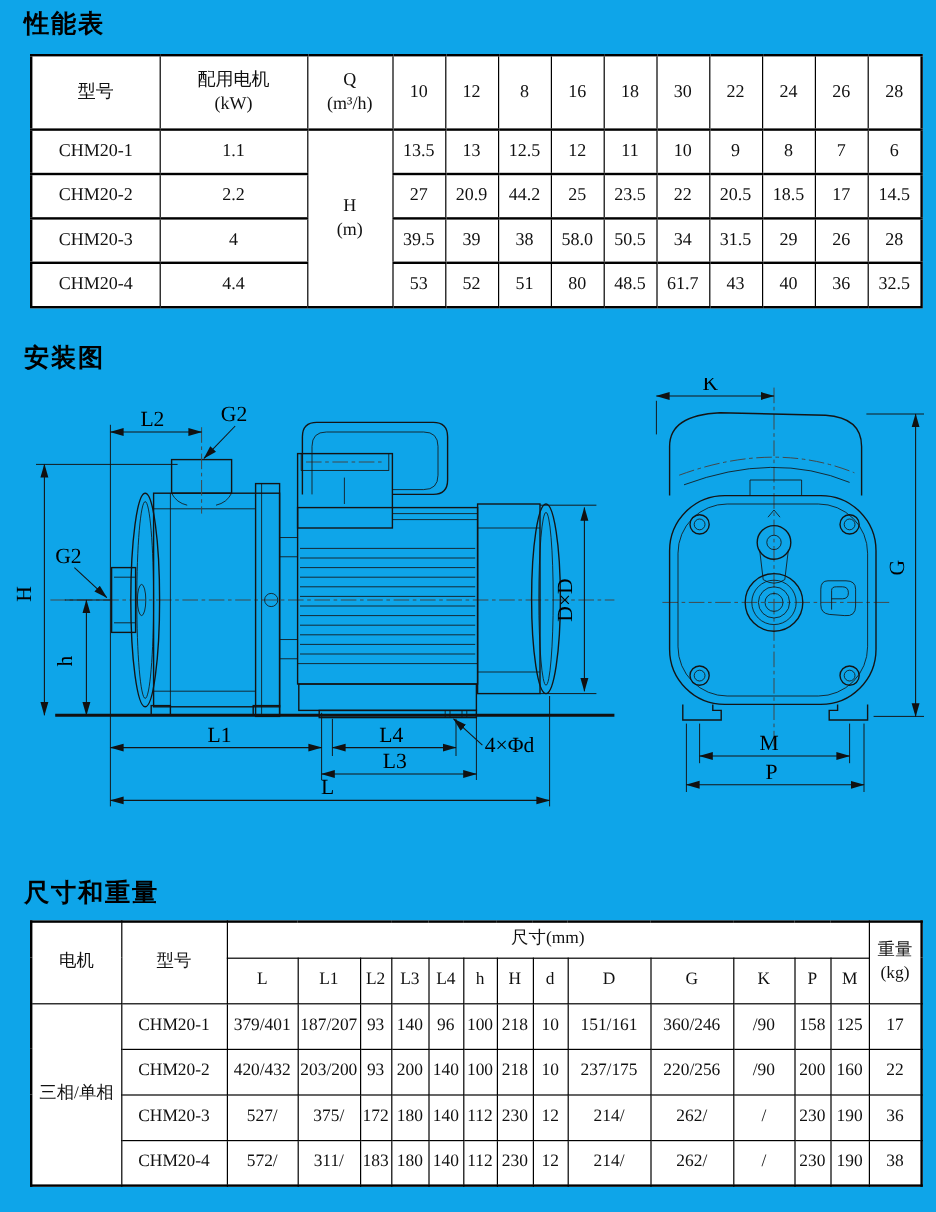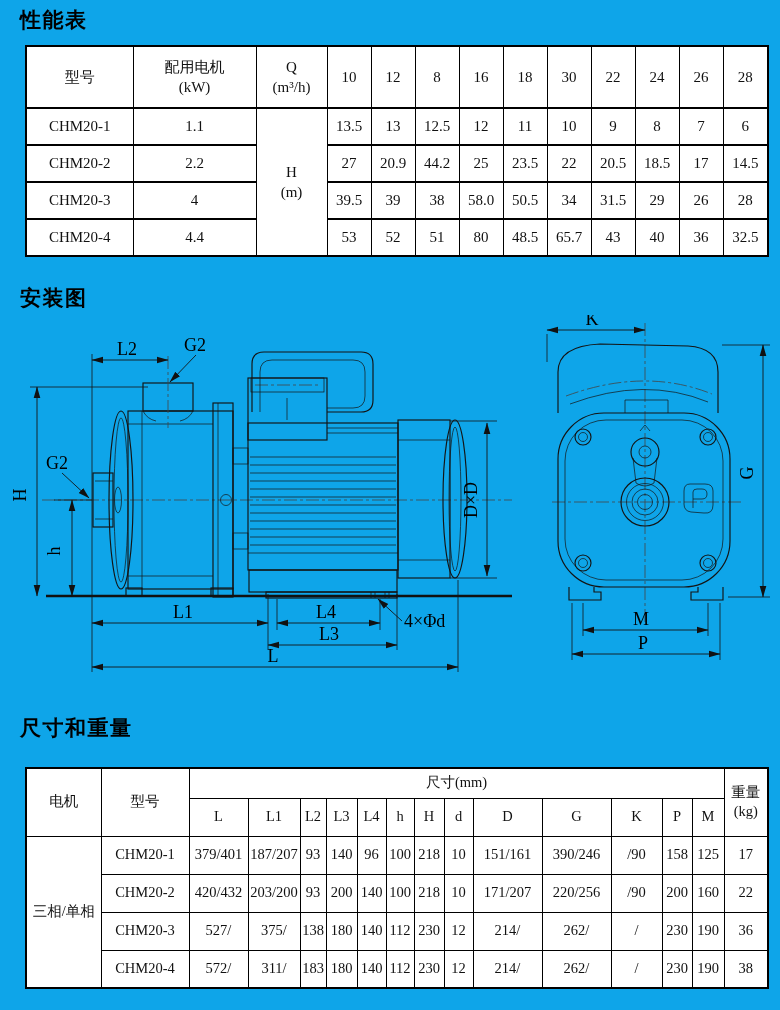--- a/index.html
+++ b/index.html
@@ -3,21 +3,21 @@
 <meta charset="utf-8">
 <style>
   html,body{margin:0;padding:0;background:#fff;}
   .page{position:relative;width:780px;height:1010px;background:#0ea5e9;color:#000;
         font-family:"Liberation Serif","DejaVu Serif",serif;overflow:hidden;}
   .sec-title{position:absolute;left:20px;margin:0;
         font:bold 21px "Liberation Sans","DejaVu Sans",sans-serif;
         color:#000;letter-spacing:1.5px;}
   #title-perf{top:6px;}
   #title-inst{top:284px;}
-  #title-dims{top:714px;}
+  #title-dims{top:730px;}
   table.dt{position:absolute;border-collapse:collapse;table-layout:fixed;
         background:#fff;}
   table.dt td{border:1.6px solid #000;text-align:center;vertical-align:middle;
         padding:0;font-size:15px;color:#111;white-space:pre-line;line-height:1.35;}
   #perf-table{left:25px;top:45px;width:743px;}
   #perf-table{border:2.2px solid #000;}
   #perf-table td{border-top-width:2px;border-bottom-width:2px;}
   #perf-table tr.hdr{height:62px;}
   #perf-table tr.row{height:37px;}
   #dims-table{left:25px;top:767px;width:742px;border:2.2px solid #000;}
@@ -123,21 +123,21 @@
       <td>28</td>
     </tr>
     <tr class="row">
       <td>CHM20-4</td>
       <td>4.4</td>
       <td>53</td>
       <td>52</td>
       <td>51</td>
       <td>80</td>
       <td>48.5</td>
-      <td>65.7</td>
+      <td>61.7</td>
       <td>43</td>
       <td>40</td>
       <td>36</td>
       <td>32.5</td>
     </tr>
   </tbody>
     </table>
 
   <h2 class="sec-title" id="title-inst">安装图</h2>
 
@@ -340,48 +340,48 @@
       <td>CHM20-1</td>
       <td>379/401</td>
       <td>187/207</td>
       <td>93</td>
       <td>140</td>
       <td>96</td>
       <td>100</td>
       <td>218</td>
       <td>10</td>
       <td>151/161</td>
-      <td>390/246</td>
+      <td>360/246</td>
       <td>/90</td>
       <td>158</td>
       <td>125</td>
       <td>17</td>
     </tr>
     <tr class="row">
       <td>CHM20-2</td>
       <td>420/432</td>
       <td>203/200</td>
       <td>93</td>
       <td>200</td>
       <td>140</td>
       <td>100</td>
       <td>218</td>
       <td>10</td>
-      <td>171/207</td>
+      <td>237/175</td>
       <td>220/256</td>
       <td>/90</td>
       <td>200</td>
       <td>160</td>
       <td>22</td>
     </tr>
     <tr class="row">
       <td>CHM20-3</td>
       <td>527/</td>
       <td>375/</td>
-      <td>138</td>
+      <td>172</td>
       <td>180</td>
       <td>140</td>
       <td>112</td>
       <td>230</td>
       <td>12</td>
       <td>214/</td>
       <td>262/</td>
       <td>/</td>
       <td>230</td>
       <td>190</td>

